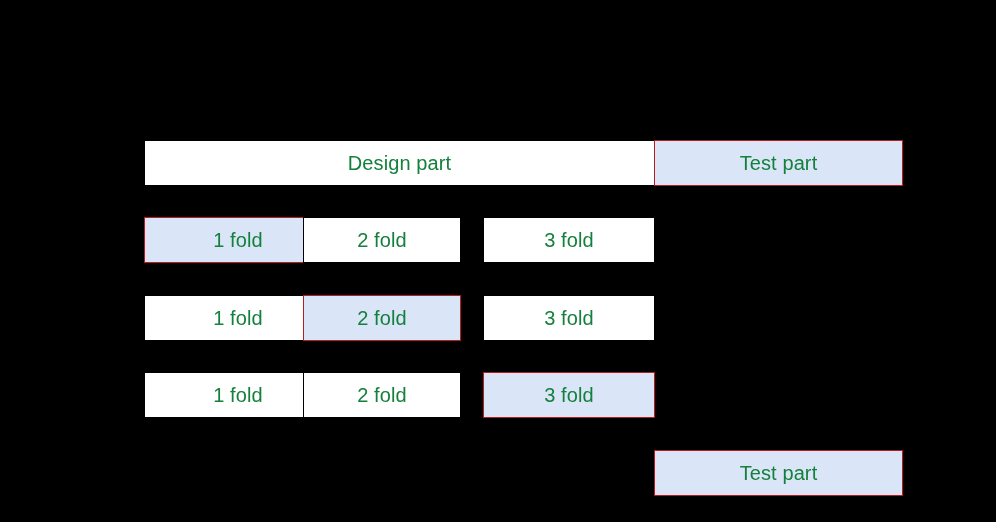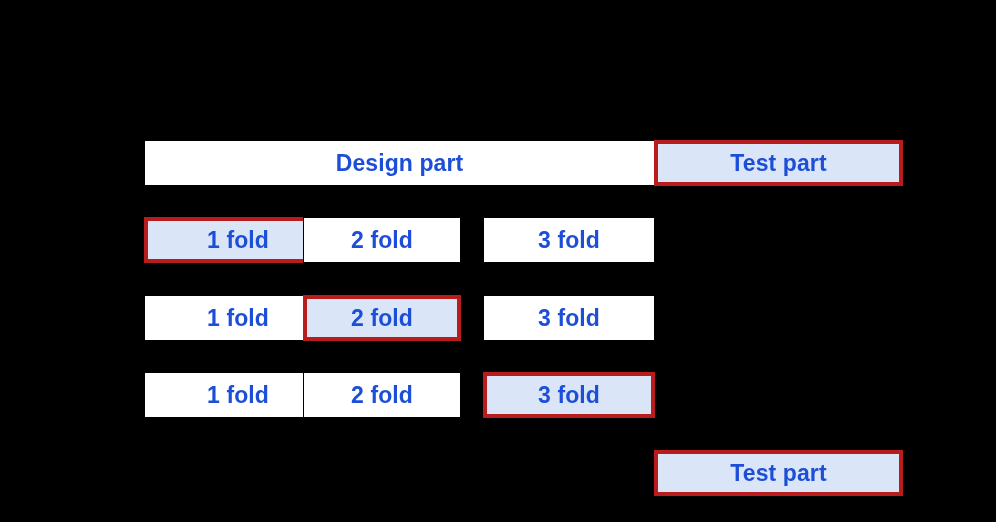--- a/index.html
+++ b/index.html
@@ -18,34 +18,33 @@
     width: 996px;
     height: 522px;
     background: #000000;
   }
   .cell {
     position: absolute;
     box-sizing: border-box;
     display: flex;
     align-items: center;
     justify-content: center;
-    font-size: 23px;
+    font-size: 20px;
     line-height: 1;
-    color: #1d4ed8;
+    color: #15803d;
     letter-spacing: 0.1px;
     white-space: nowrap;
-    font-weight: bold;
   }
   .cell.plain {
     background: #ffffff;
     border: 1px solid #000000;
   }
   .cell.highlight {
     background: #dae5f7;
-    border: 4px solid #b91c1c;
+    border: 1px solid #b91c1c;
   }
   
   .r1 { top: 140px; height: 46px; }
   .r1-design { left: 144px; width: 511px; }
   .r1-test   { left: 654px; width: 249px; }
 
   
   .rfold { height: 46px; }
   .c1 { left: 144px; width: 188px; }
   .c2 { left: 303px; width: 158px; }

